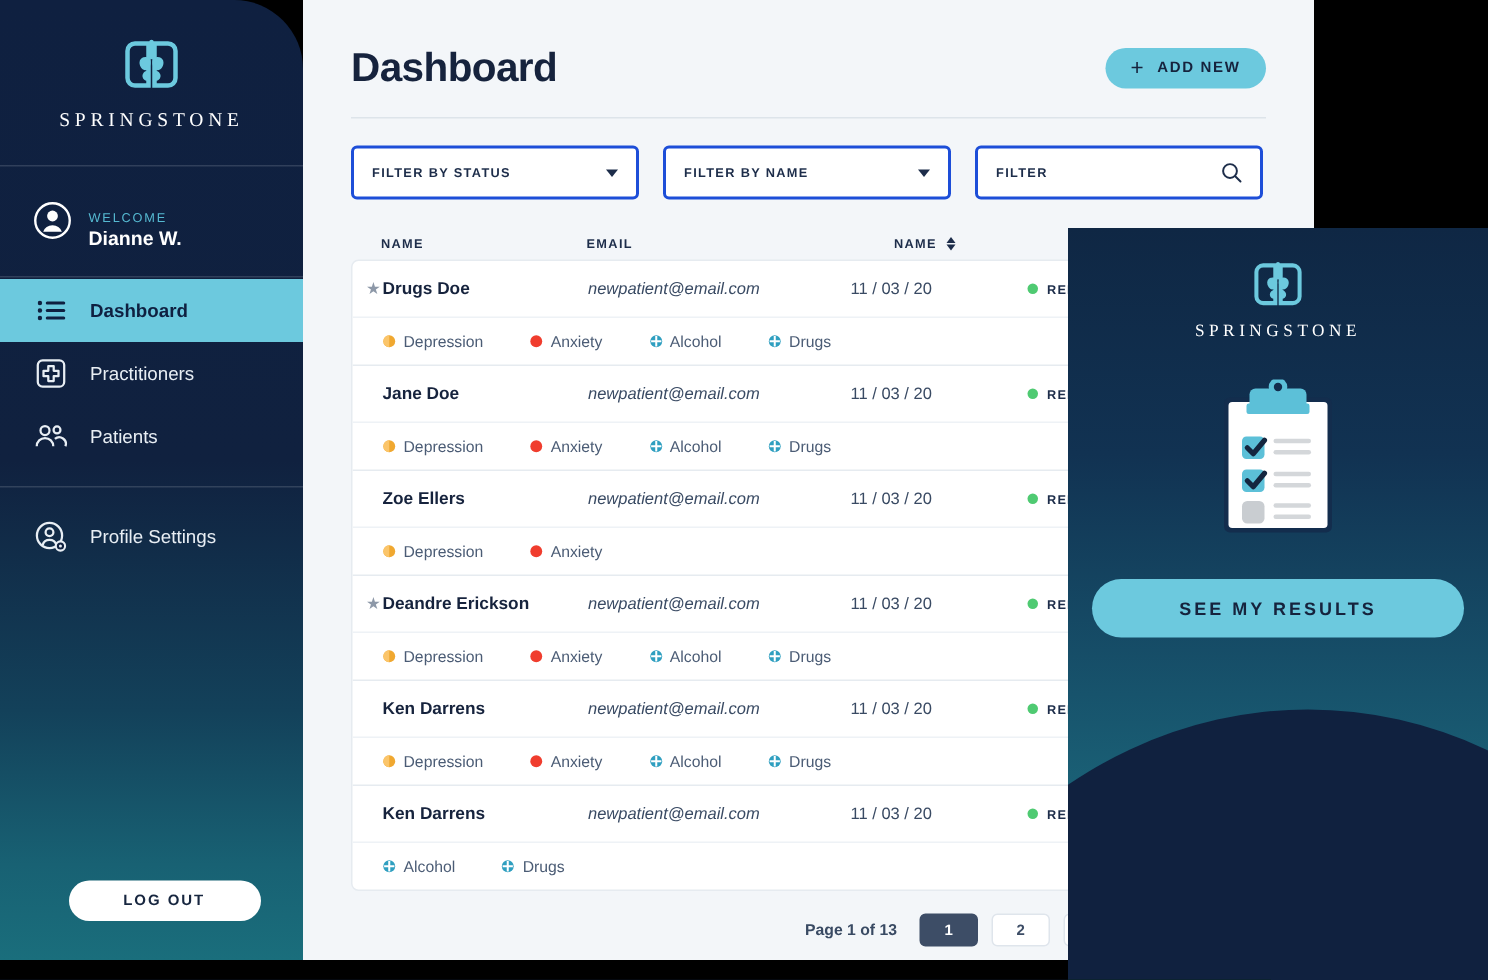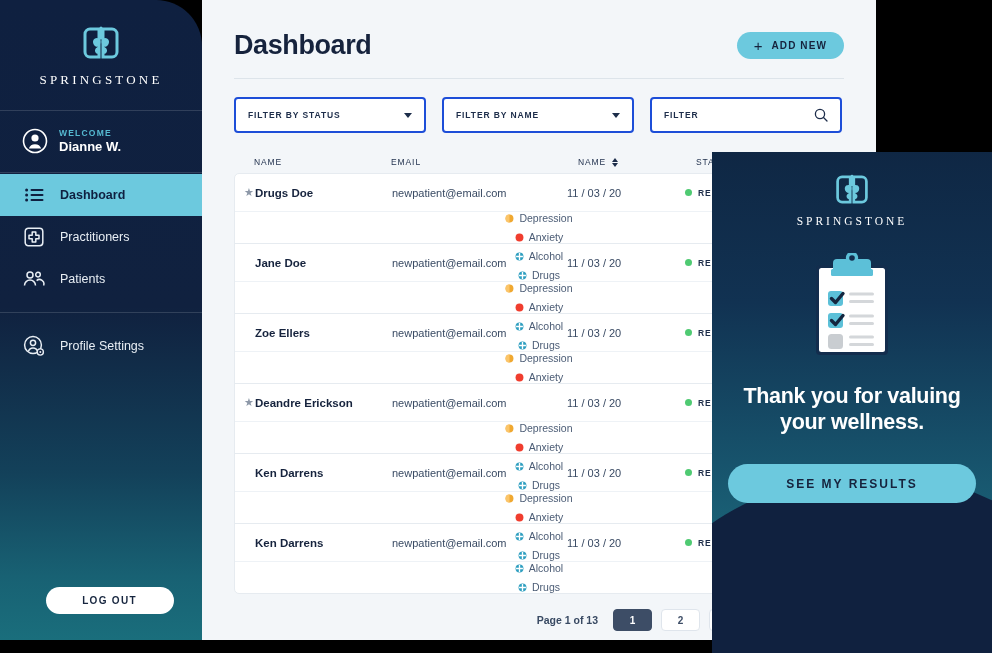--- a/index.html
+++ b/index.html
@@ -28,21 +28,21 @@
     font-family: "Liberation Serif", serif;
     font-size: 13px;
     letter-spacing: 3.2px;
     font-weight: 400;
   }
   .side-div { height: 1px; background: rgba(255,255,255,.14); margin-top: 22px; }
 
   .welcome-row { display: flex; align-items: center; gap: 11px; padding: 17px 0 17px 22px; }
   .welcome-text { line-height: 1.25; }
   .welcome-label {
-    color: #55b9d1; font-size: 8.5px; font-weight: 700; letter-spacing: 1.2px;
+    color: #55b9d1; font-size: 8.5px; font-weight: 400; letter-spacing: 1.2px; margin-top: 12px;
   }
   .welcome-user { color: #ffffff; font-size: 13px; font-weight: 700; }
 
   .nav { margin-top: 1px; }
   .nav-item {
     display: flex; align-items: center; gap: 14px;
     height: 42px; padding-left: 22px;
     color: #e8eef4; font-size: 12.5px;
   }
   .nav-item.active { background: #6cc9de; color: #0f2040; font-weight: 700; }
@@ -89,47 +89,47 @@
   .filter-date { width: 192px; }
   .search-box { width: 192px; }
   .filter-label {
     color: #1d2d4a; font-size: 8.5px; font-weight: 700; letter-spacing: 0.9px; flex: 1;
   }
   .caret { width: 0; height: 0; border-left: 4px solid transparent; border-right: 4px solid transparent; border-top: 5px solid #1d2d4a; }
 
   
   .table-head { display: flex; padding: 0 20px; margin-top: 24px; }
   .th {
-    color: #1d2d4a; font-size: 8.5px; font-weight: 400; letter-spacing: 0.9px;
+    color: #1d2d4a; font-size: 8.5px; font-weight: 700; letter-spacing: 0.9px;
     display: flex; align-items: center; gap: 6px;
   }
   .c-name { width: 137px; }
-  .c-email { width: 187px; }
+  .c-email { width: 205px; }
   .c-date { width: 118px; }
   .c-status { flex: 1; }
   .sort-arrows { display: inline-flex; flex-direction: column; gap: 1px; }
   .sort-up { width: 0; height: 0; border-left: 3px solid transparent; border-right: 3px solid transparent; border-bottom: 4px solid #1d2d4a; }
   .sort-dn { width: 0; height: 0; border-left: 3px solid transparent; border-right: 3px solid transparent; border-top: 4px solid #1d2d4a; }
 
   .table-card {
     background: #ffffff; border: 1px solid #e6ebf0; border-radius: 5px; margin-top: 6px;
     overflow: hidden;
   }
   .trow { border-bottom: 1px solid #e6ebf0; }
   .trow:last-child { border-bottom: none; }
   .trow-main { display: flex; align-items: center; height: 37px; padding: 0 20px; }
   .star { width: 14px; margin-left: -11px; margin-right: -3px; color: #8d98a8; font-size: 11px; }
   .star.off { visibility: hidden; }
   .cell-name { width: 137px; color: #16233d; font-size: 11.5px; font-weight: 700; }
-  .cell-email { width: 175px; color: #394a63; font-size: 11px; }
+  .cell-email { width: 175px; color: #394a63; font-size: 11px; font-style: italic; }
   .cell-date { width: 118px; color: #394a63; font-size: 11px; }
   .cell-status { flex: 1; display: flex; align-items: center; gap: 6px; color: #1d2d4a; font-size: 8.5px; font-weight: 700; letter-spacing: 0.8px; }
   .status-dot { width: 7px; height: 7px; border-radius: 50%; background: #4fca72; flex: 0 0 auto; }
 
-  .trow-tags { display: flex; align-items: center; gap: 7px; height: 32px; padding: 0 20px; border-top: 1px solid #eef2f6; flex-direction: column; }
+  .trow-tags { display: flex; align-items: center; gap: 31px; height: 32px; padding: 0 20px; border-top: 1px solid #eef2f6; }
   .tag { display: flex; align-items: center; gap: 5px; color: #4b5c75; font-size: 10.5px; }
   .tag-mark { width: 9px; height: 9px; flex: 0 0 auto; }
 
   .pager { display: flex; align-items: center; gap: 9px; justify-content: flex-end; padding: 15px 0 0 0; }
   .pager-text { color: #394a63; font-size: 10.5px; font-weight: 700; margin-right: 6px; padding-left: 48px; }
   .pg {
     width: 39px; height: 22px; border-radius: 4px; border: 1px solid #dfe5ec; background: #ffffff;
     color: #3d4d66; font-size: 10px; font-weight: 700; display: flex; align-items: center; justify-content: center;
     cursor: pointer; font-family: "Liberation Sans", sans-serif;
   }
@@ -579,19 +579,18 @@
           <rect x="33" y="60" width="15" height="15" rx="3" fill="#5cc0d8"></rect>
           <path d="M36.5 67.5 l4 4 l7.5 -9" fill="none" stroke="#14263f" stroke-width="3.4" stroke-linecap="round" stroke-linejoin="round"></path>
           <rect x="54" y="61.5" width="25" height="3" rx="1.5" fill="#d4d7da"></rect>
           <rect x="54" y="69" width="25" height="3" rx="1.5" fill="#d4d7da"></rect>
           <rect x="33" y="81" width="15" height="15" rx="3.5" fill="#c9cdd1"></rect>
           <rect x="54" y="82.5" width="25" height="3" rx="1.5" fill="#d4d7da"></rect>
           <rect x="54" y="90" width="25" height="3" rx="1.5" fill="#d4d7da"></rect>
         </svg>
       </div>
 
-      <div class="ov-title">Thank you for valuing your wellness.</div>
       <button class="ov-btn">SEE MY RESULTS</button>
 
     </div>
   </section>
 
 </div>
 
 </body></html>

